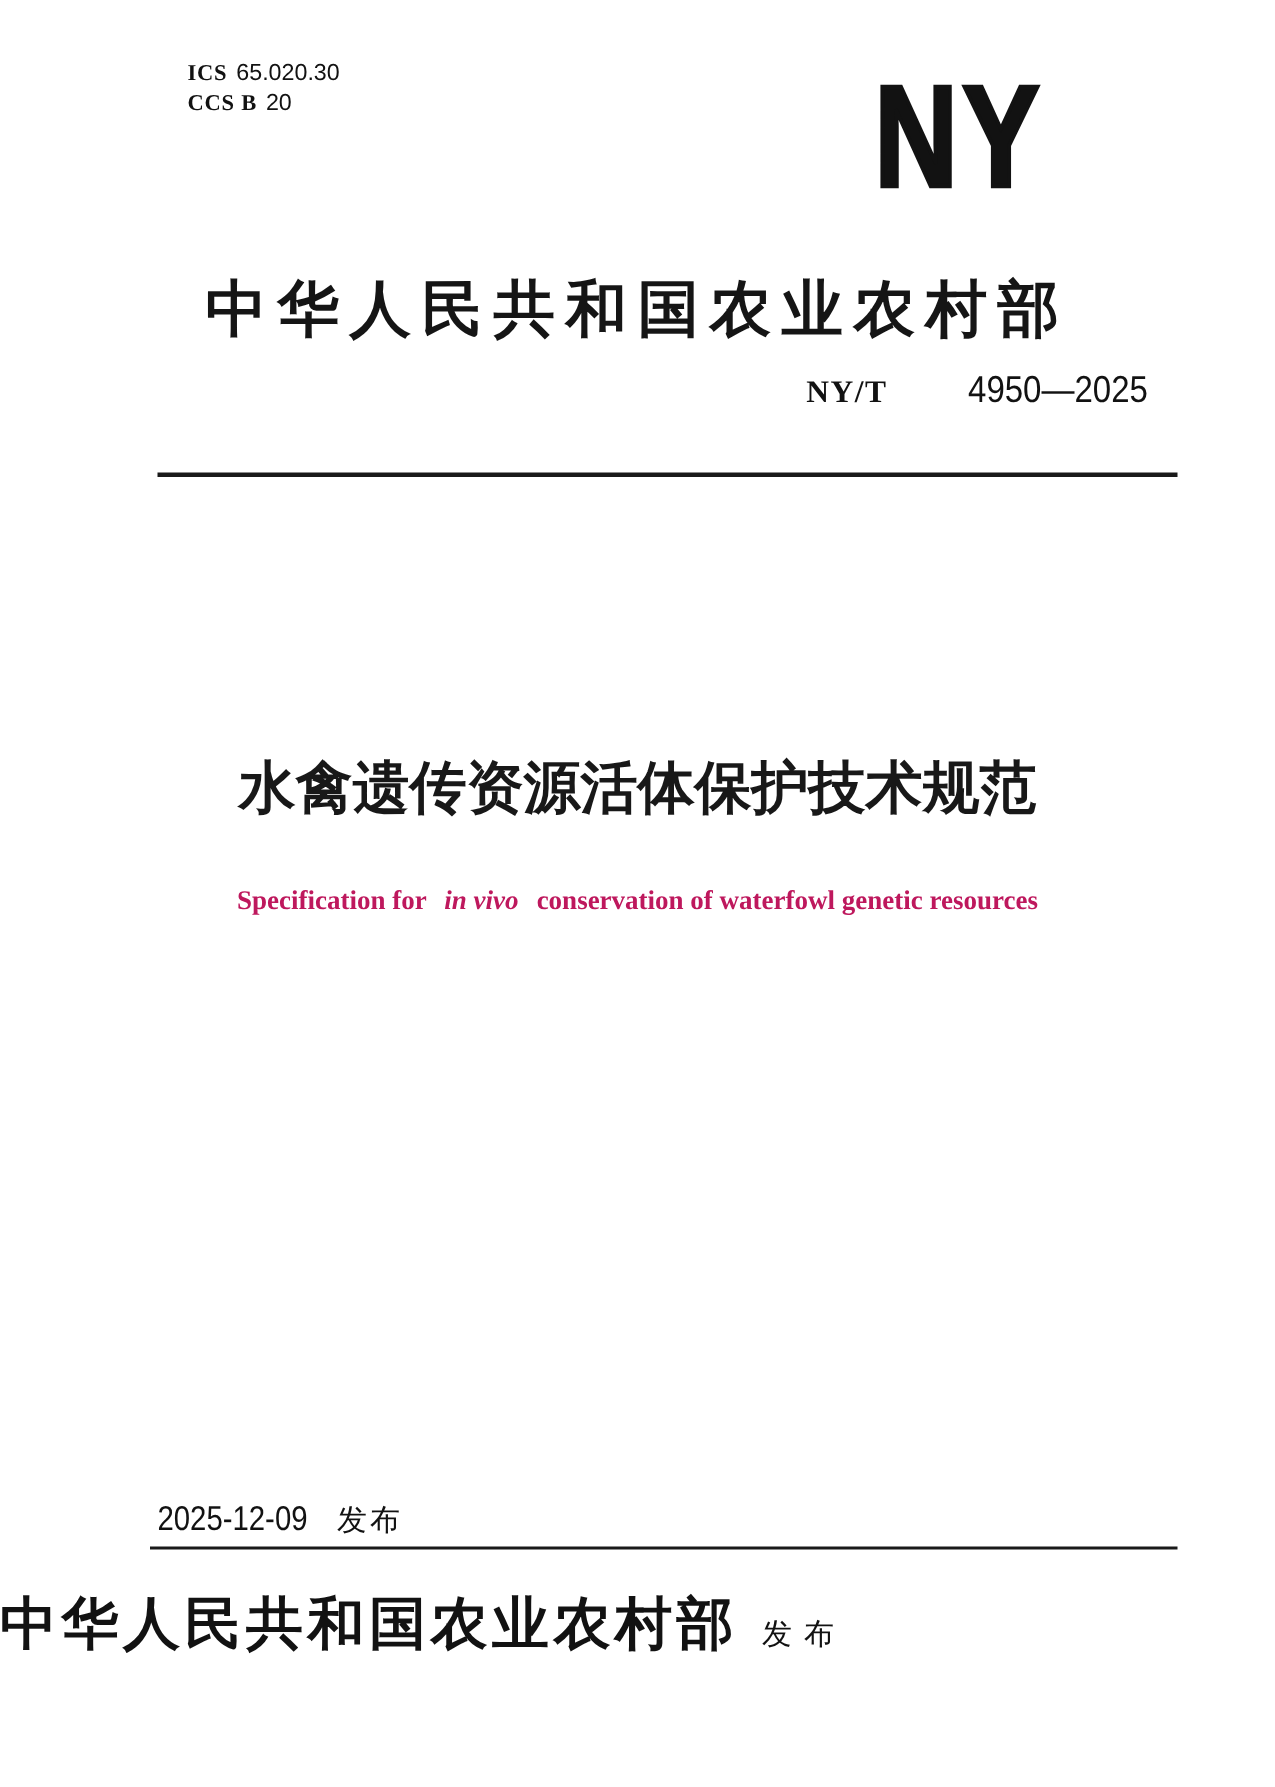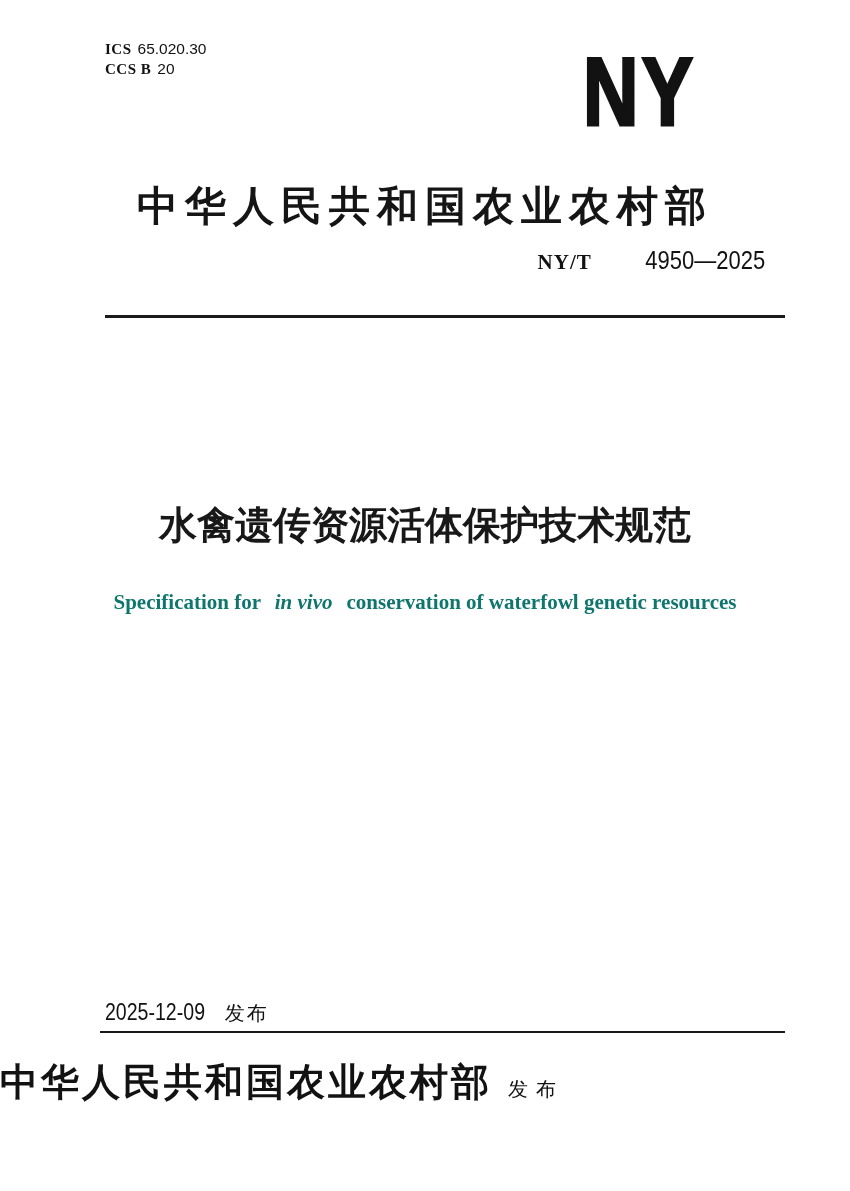--- a/index.html
+++ b/index.html
@@ -16,21 +16,21 @@
   }
 
   
   .ics-block {
     position: absolute;
     left: 105px;
     top: 39px;
     font-size: 15px;
     line-height: 20px;
   }
-  .ics-row { white-space: nowrap; }
+  .ics-row { white-space: nowrap; margin-left: 20px; }
   .ics-label {
     font-family: "Liberation Serif", "DejaVu Serif", serif;
     font-weight: bold;
     letter-spacing: 0.5px;
   }
   .ics-value {
     font-family: "Liberation Sans", "DejaVu Sans", sans-serif;
     font-weight: normal;
     margin-left: 6px;
     font-size: 15.5px;
@@ -118,23 +118,23 @@
 
   
   .en-title {
     position: absolute;
     top: 590px;
     left: 0;
     width: 100%;
     text-align: center;
     font-family: "Liberation Serif", "DejaVu Serif", serif;
     font-weight: bold;
-    font-size: 21px;
-    white-space: nowrap;
-    color: #0f766e;
+    font-size: 18px;
+    white-space: nowrap;
+    color: #be185d;
   }
   .en-title span + span { margin-left: 0.42em; }
   .en-italic { font-style: italic; }
 
   
   .date-row {
     position: absolute;
     left: 105px;
     width: 680px;
     top: 999px;

